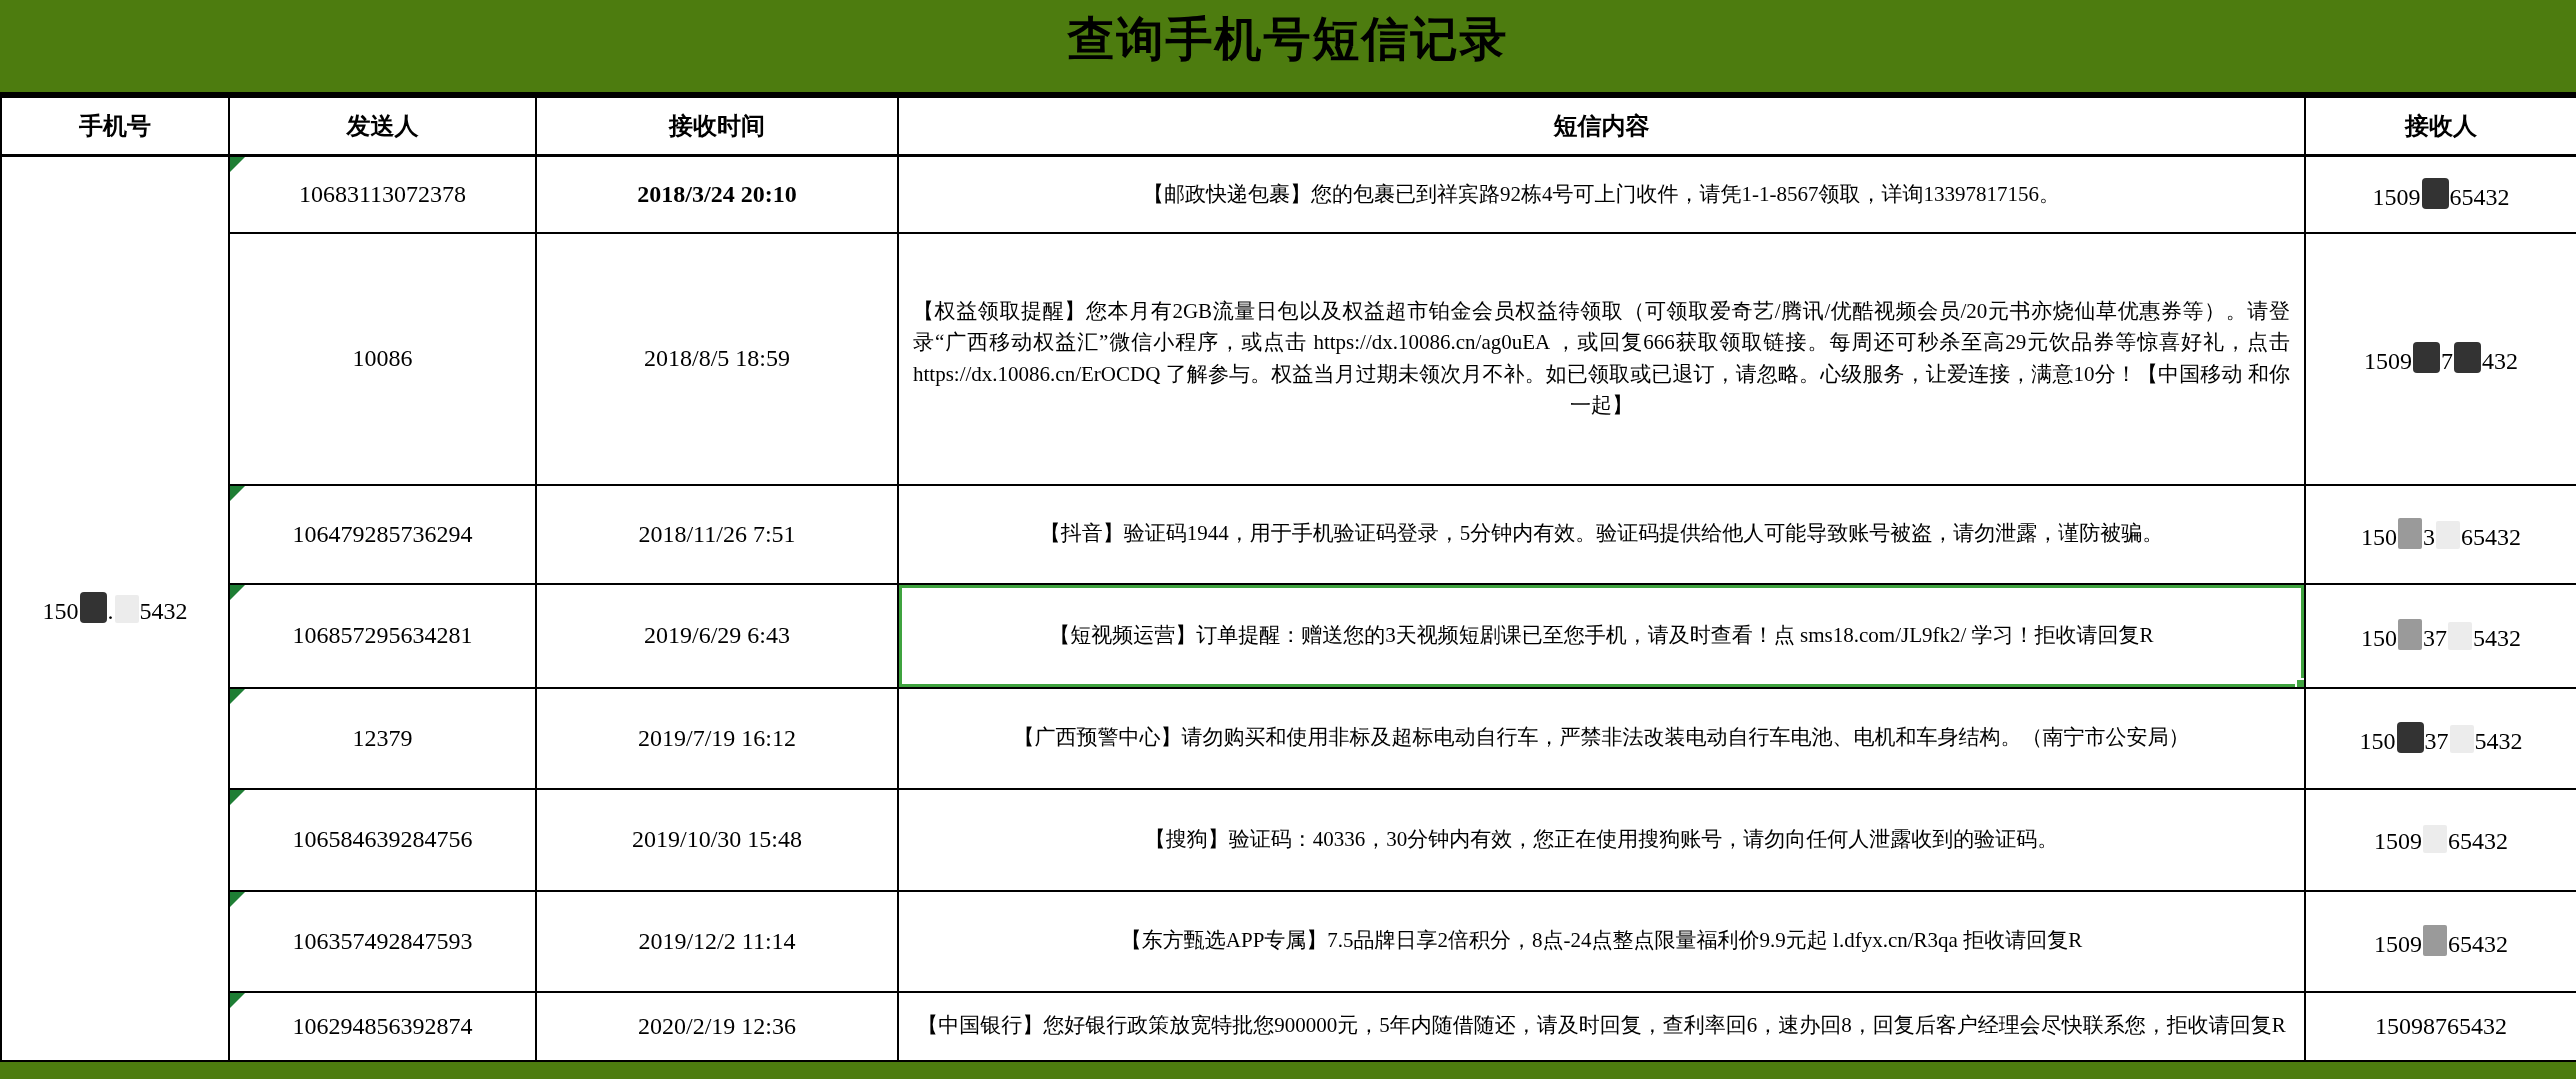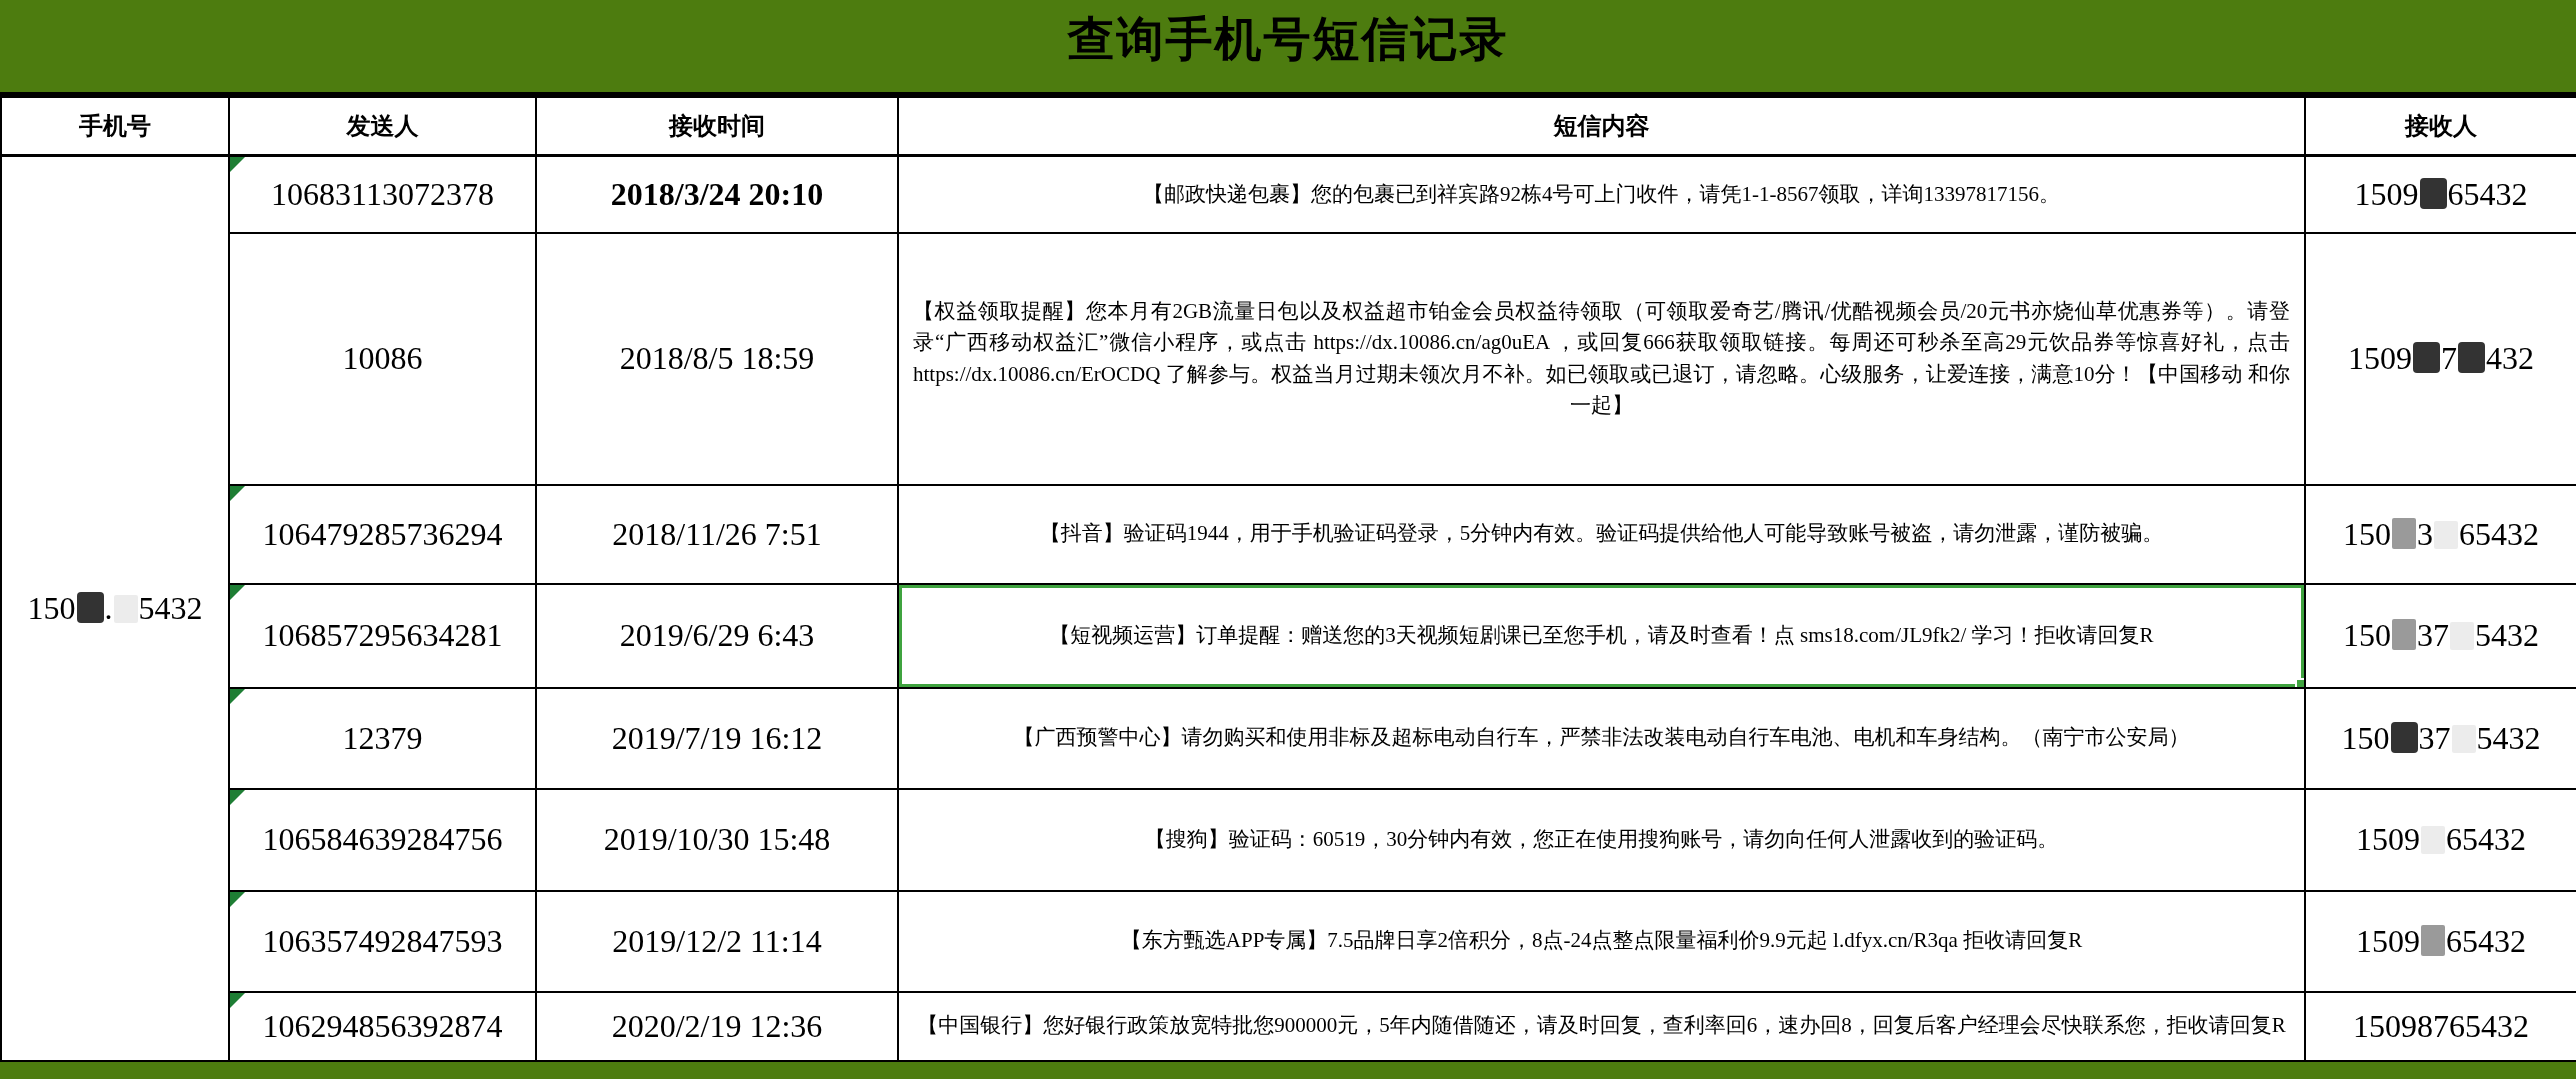--- a/index.html
+++ b/index.html
@@ -15,21 +15,21 @@
   table.sms{
     position:absolute; top:92px; left:0; width:2576px;
     border-collapse:collapse; table-layout:fixed;
   }
   th,td{ border:2px solid #000; overflow:hidden; }
   thead th{
     border-top:6px solid #000; border-bottom:3px solid #000;
     height:54px; font-size:24px; font-weight:bold; text-align:center;
     background:#fff;
   }
-  tbody td{ font-size:32px; text-align:center; vertical-align:middle; position:relative; background:#fff;}
+  tbody td{ font-size:24px; text-align:center; vertical-align:middle; position:relative; background:#fff;}
   tbody tr:nth-child(1){height:77px;}
   tbody tr:nth-child(2){height:252px;}
   tbody tr:nth-child(3){height:99px;}
   tbody tr:nth-child(4){height:104px;}
   tbody tr:nth-child(5){height:101px;padding-left:8px;}
   tbody tr:nth-child(6){height:102px;}
   tbody tr:nth-child(7){height:101px;}
   tbody tr:nth-child(8){height:69px;border-radius:32px;}
   td.c-content{
     font-size:21px; line-height:1.5; padding:4px 14px;
@@ -168,21 +168,21 @@
   </tr>
         <tr>
     <td class="c-sender">
       <span class="tri"></span>
       <span class="val">106584639284756</span>
     </td>
     <td class="c-time">
       <span class="val">2019/10/30 15:48</span>
     </td>
     <td class="c-content">
-      <span class="txt">【搜狗】验证码：60519，30分钟内有效，您正在使用搜狗账号，请勿向任何人泄露收到的验证码。</span>
+      <span class="txt">【搜狗】验证码：40336，30分钟内有效，您正在使用搜狗账号，请勿向任何人泄露收到的验证码。</span>
     </td>
     <td class="c-receiver strip">
       <span class="segs"><span>1509</span><span class="blk r-light"></span><span>65432</span></span>
     </td>
   </tr>
         <tr>
     <td class="c-sender">
       <span class="tri"></span>
       <span class="val">106357492847593</span>
     </td>

